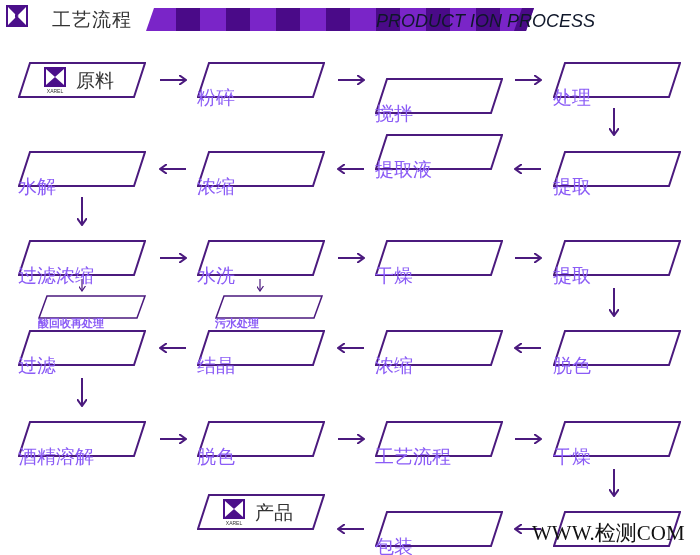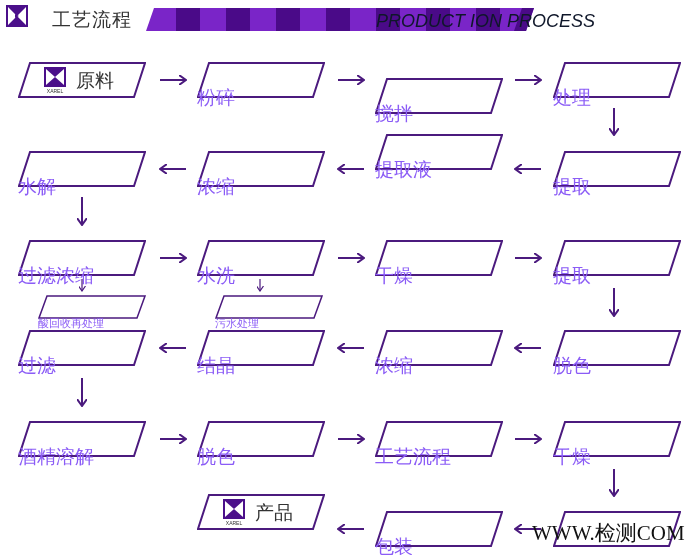--- a/index.html
+++ b/index.html
@@ -7,21 +7,21 @@
          font-family:"DejaVu Sans", sans-serif; color:#333; }
   .hdr-logo { position:absolute; left:6px; top:5px; width:22px; height:22px; }
   .hdr-title { position:absolute; left:52px; top:7px; font-size:19px; color:#333; letter-spacing:1px; }
   .hdr-band { position:absolute; left:146px; top:8px; width:388px; height:23px; }
   .hdr-en { position:absolute; left:376px; top:11px; font-size:18px; font-style:italic; color:#0f172a;
             font-family:"Liberation Sans", sans-serif; letter-spacing:0px; }
   .node { position:absolute; width:128px; height:36px; }
   .node svg { position:absolute; left:0; top:0; }
   .node .lbl { position:absolute; left:0; top:0; width:128px; height:36px; line-height:36px;
                text-align:left; font-size:19px; color:#8b5cf6;margin-top:17px; }
-  .node.sm { width:108px; height:24px; }
+  .node.sm { width:108px; height:24px;font-weight:bold; }
   .node.sm .lbl { width:108px; height:24px; line-height:24px; font-size:11px; }
   .node .logo { position:absolute; left:26px; top:5px; width:22px; height:26px; }
   .node .logo-lbl { position:absolute; left:58px; top:0; height:20px; line-height:36px; font-size:19px; color:#333; }
   .arrow { position:absolute; }
   .wm { position:absolute; left:532px; top:519px; font-family:"Liberation Serif", serif; font-size:21px; color:#111; }
 </style>
 </head>
 <body>
 
 <svg class="hdr-logo" viewBox="0 0 22 22">

